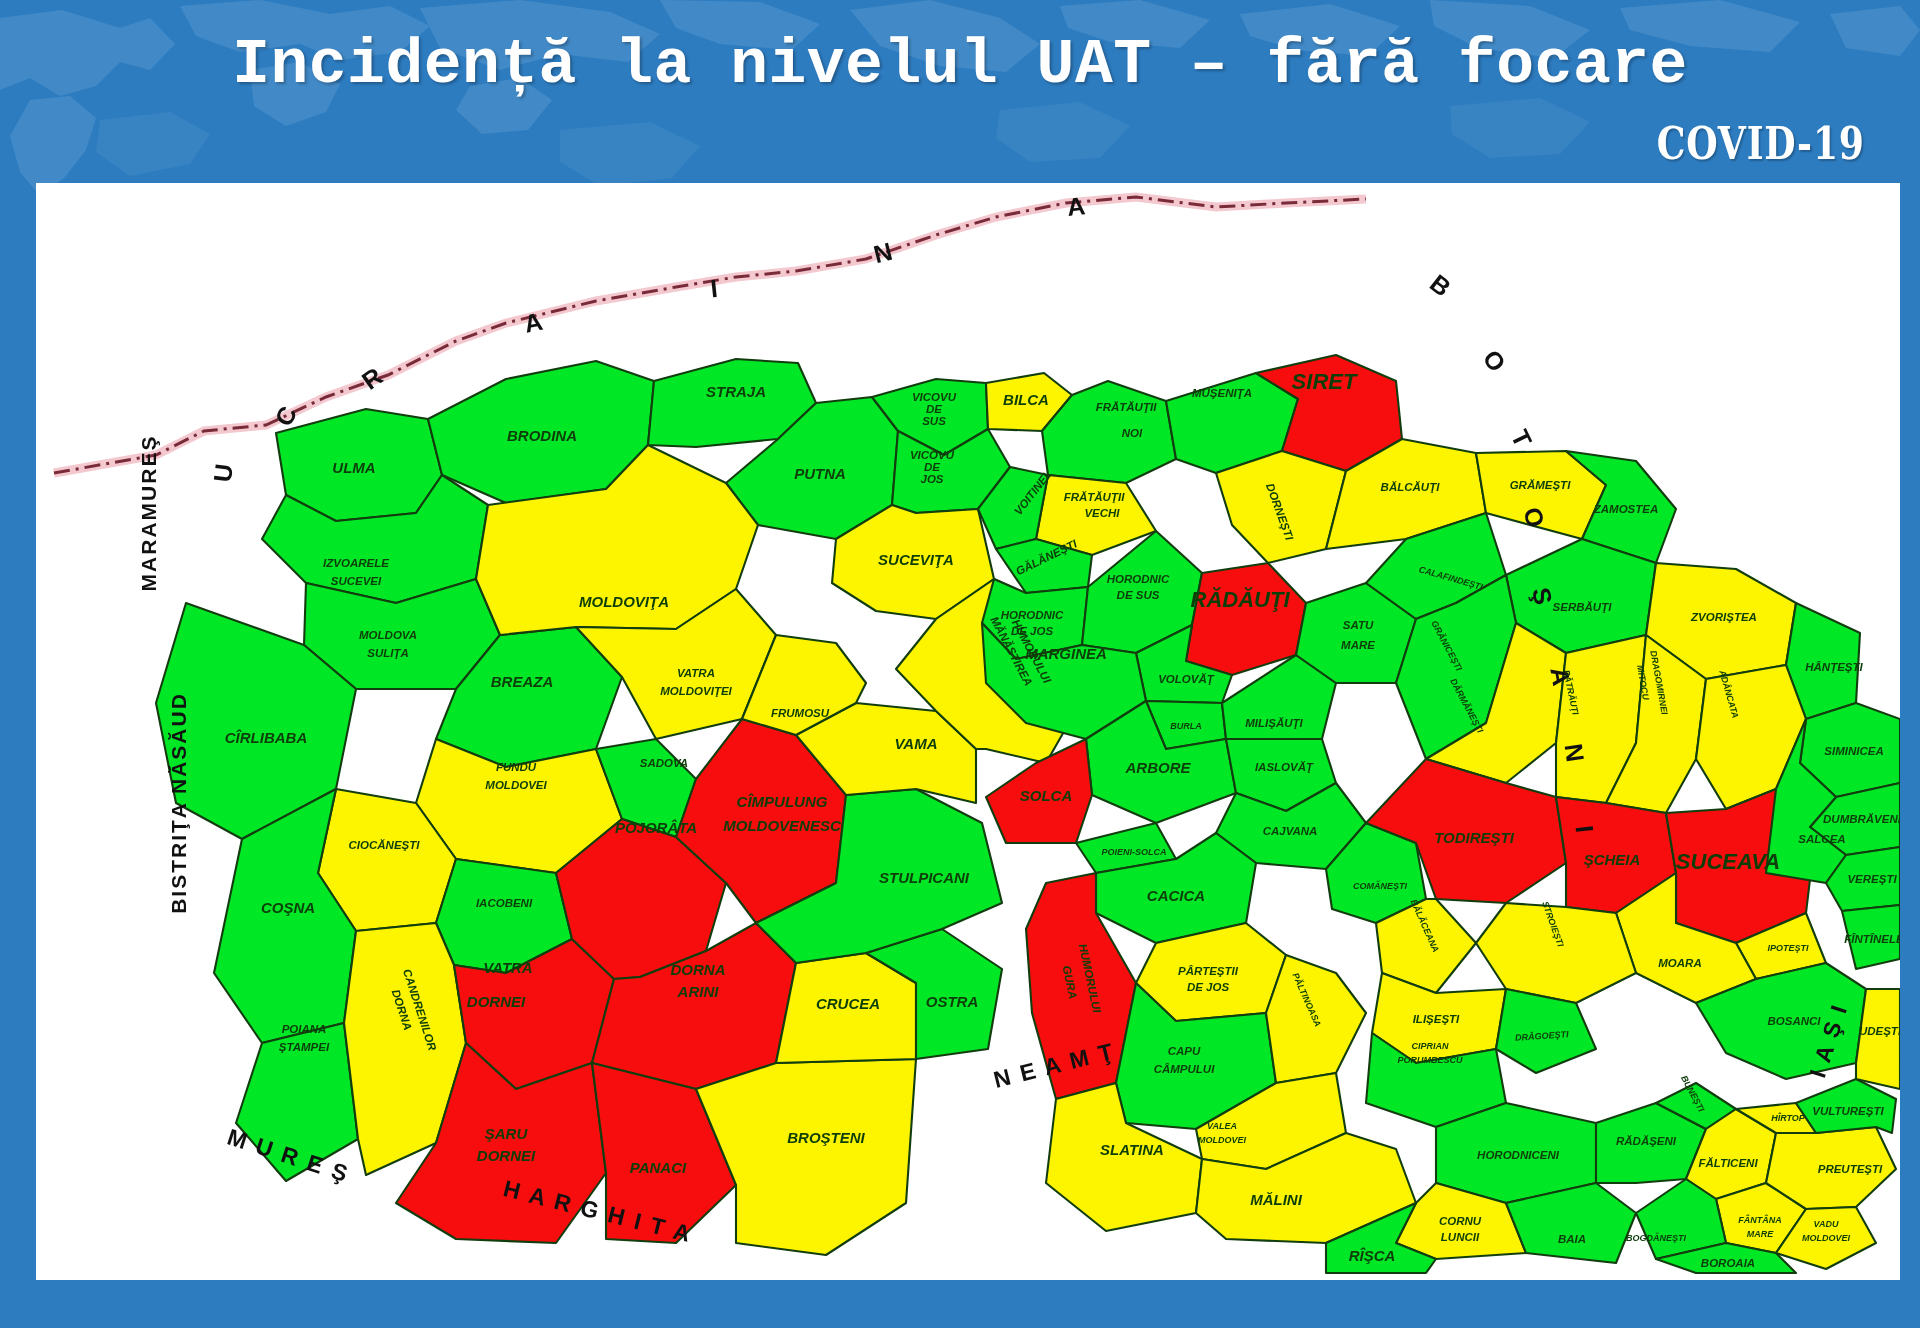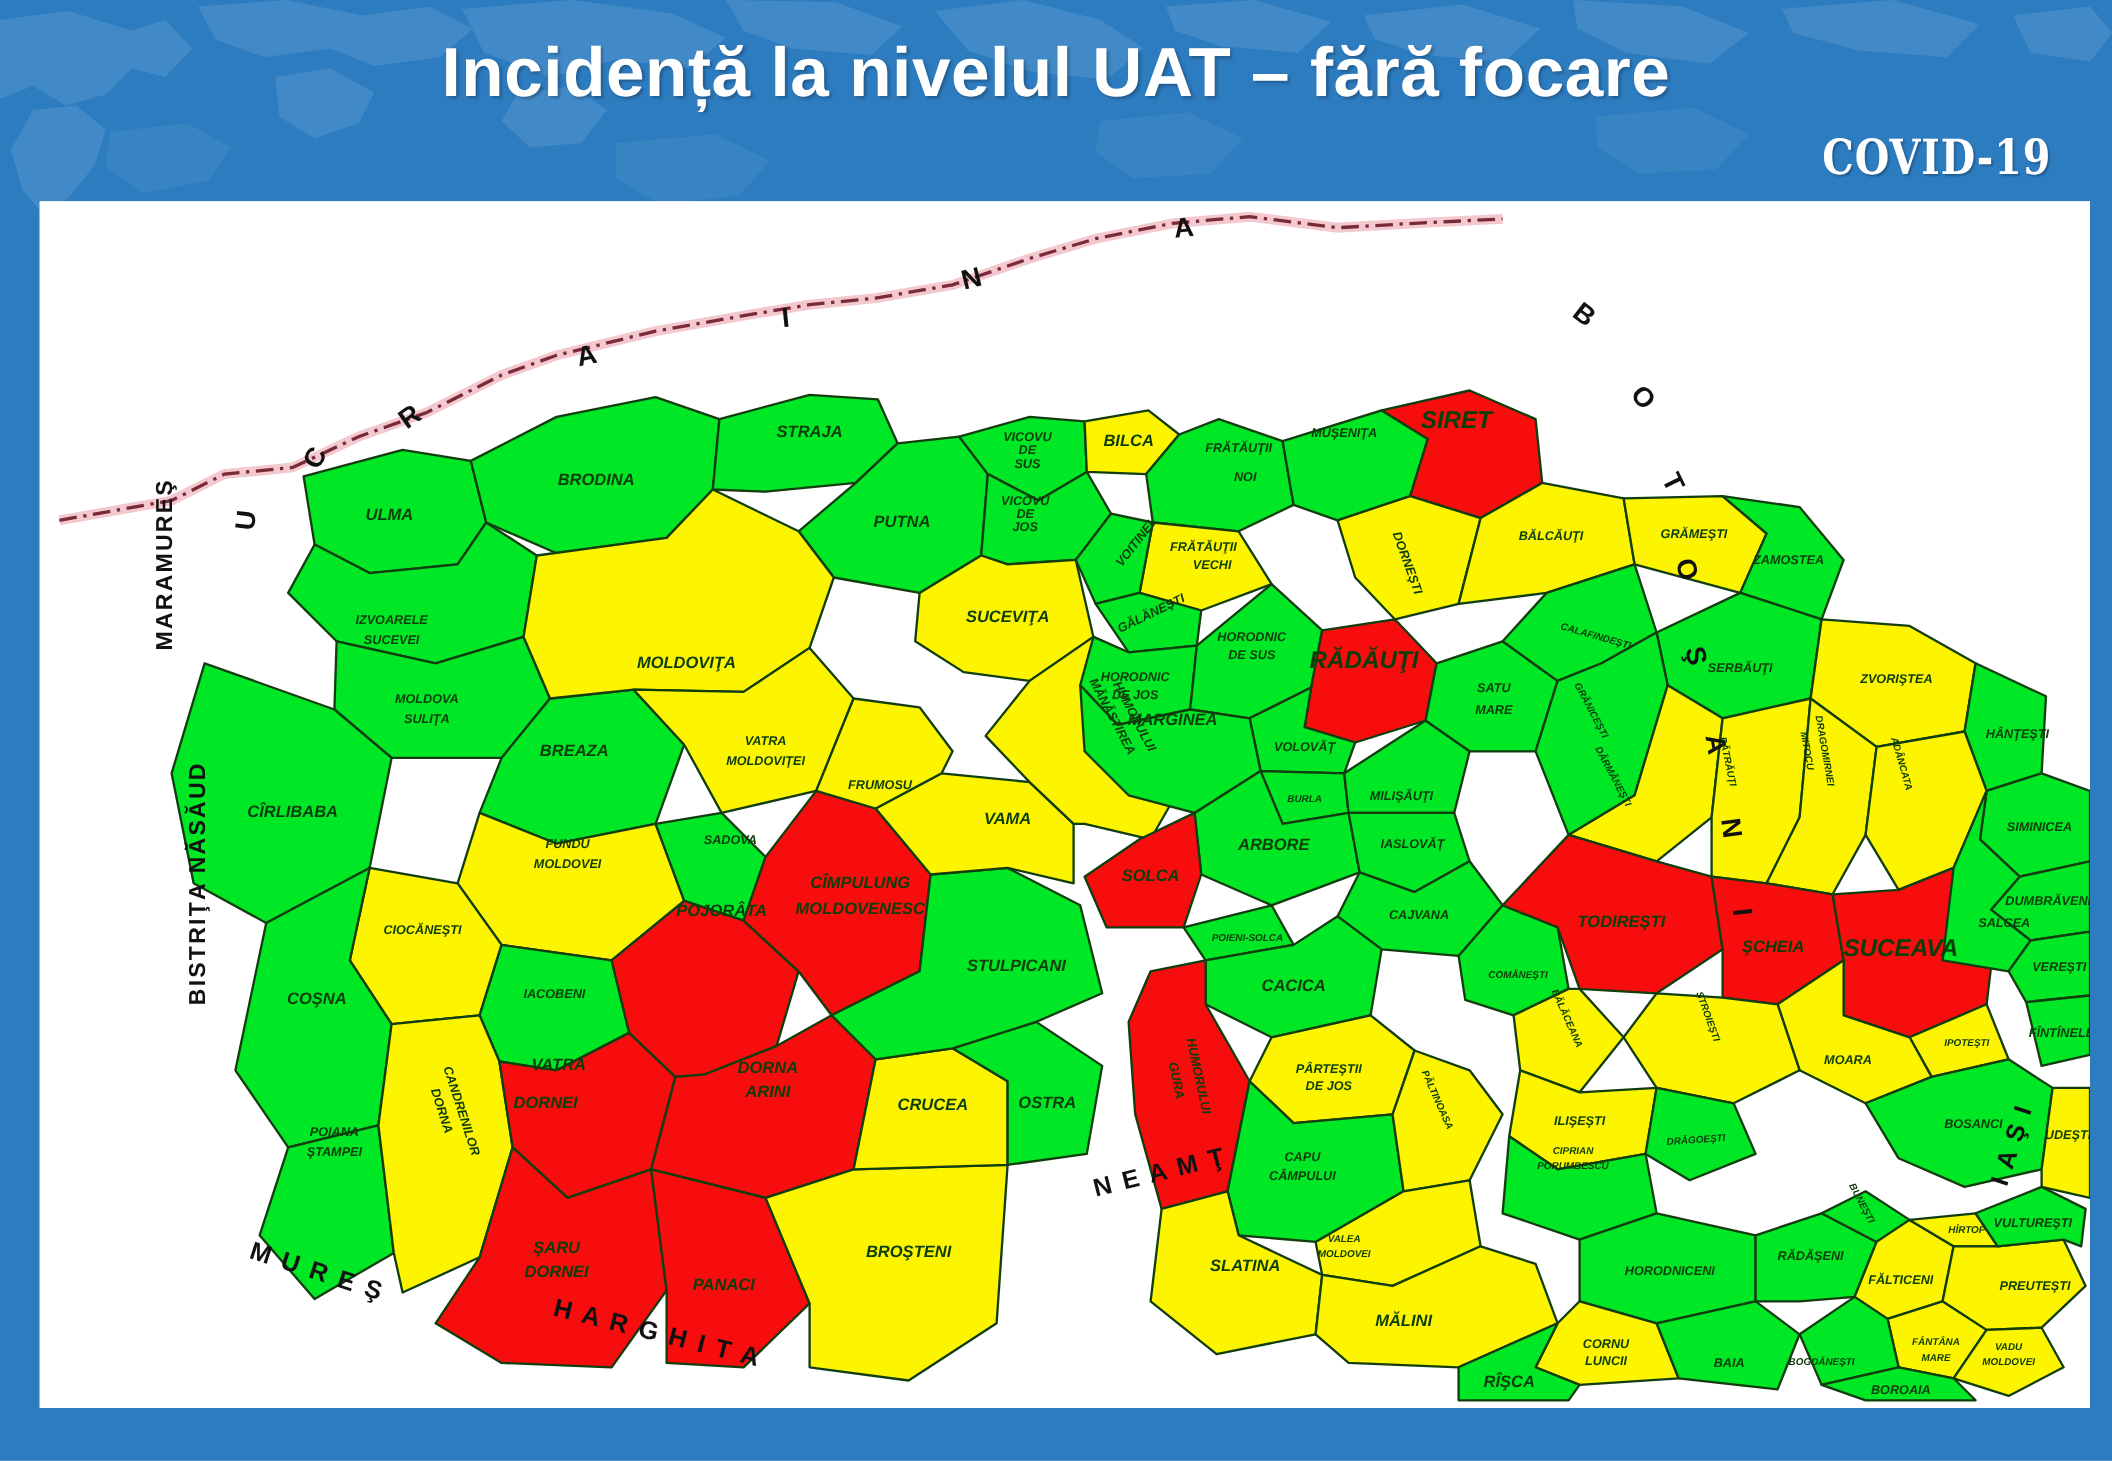--- a/index.html
+++ b/index.html
@@ -16,21 +16,21 @@
     overflow:hidden;opacity:.55;pointer-events:none;
   }
   .bg-globe svg{display:block;}
 
   
   .header{position:absolute;left:0;top:0;width:1920px;height:225px;}
   .title{
     position:absolute;left:0;top:30px;width:1920px;text-align:center;
     color:#ffffff;font-size:63px;font-weight:bold;letter-spacing:.5px;
     text-shadow:2px 2px 3px rgba(0,0,0,.28);
-    font-family:Liberation Sans, sans-serif;
+    font-family:Liberation Mono, monospace;
   }
   .covid{
     position:absolute;right:55px;top:118px;
     color:#ffffff;font-size:44px;font-weight:bold;
     font-family:"DejaVu Serif", serif;
     letter-spacing:1px;
     transform:scaleX(.82);transform-origin:right center;
     text-shadow:2px 2px 2px rgba(0,0,0,.25);
   }
 

